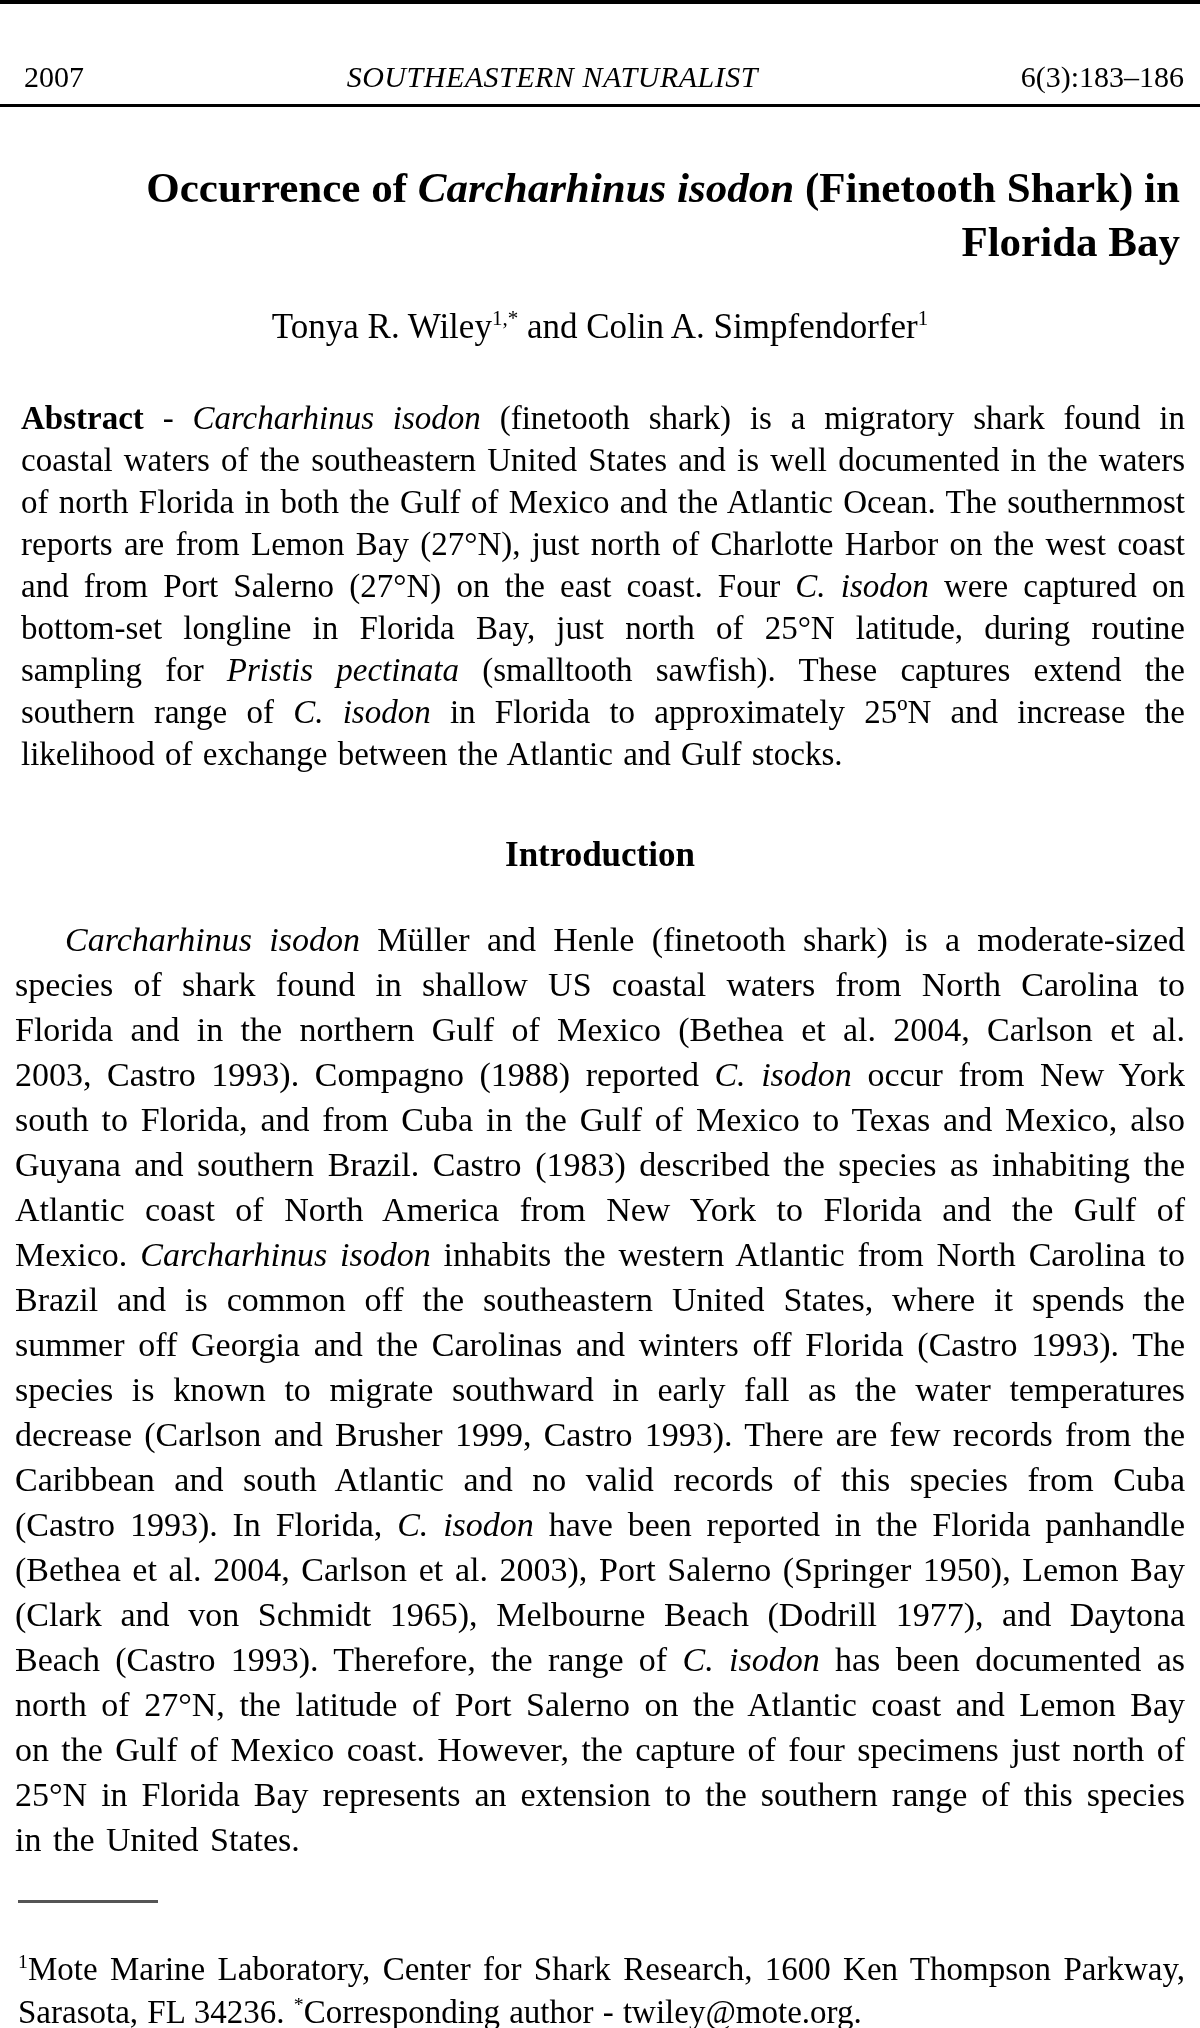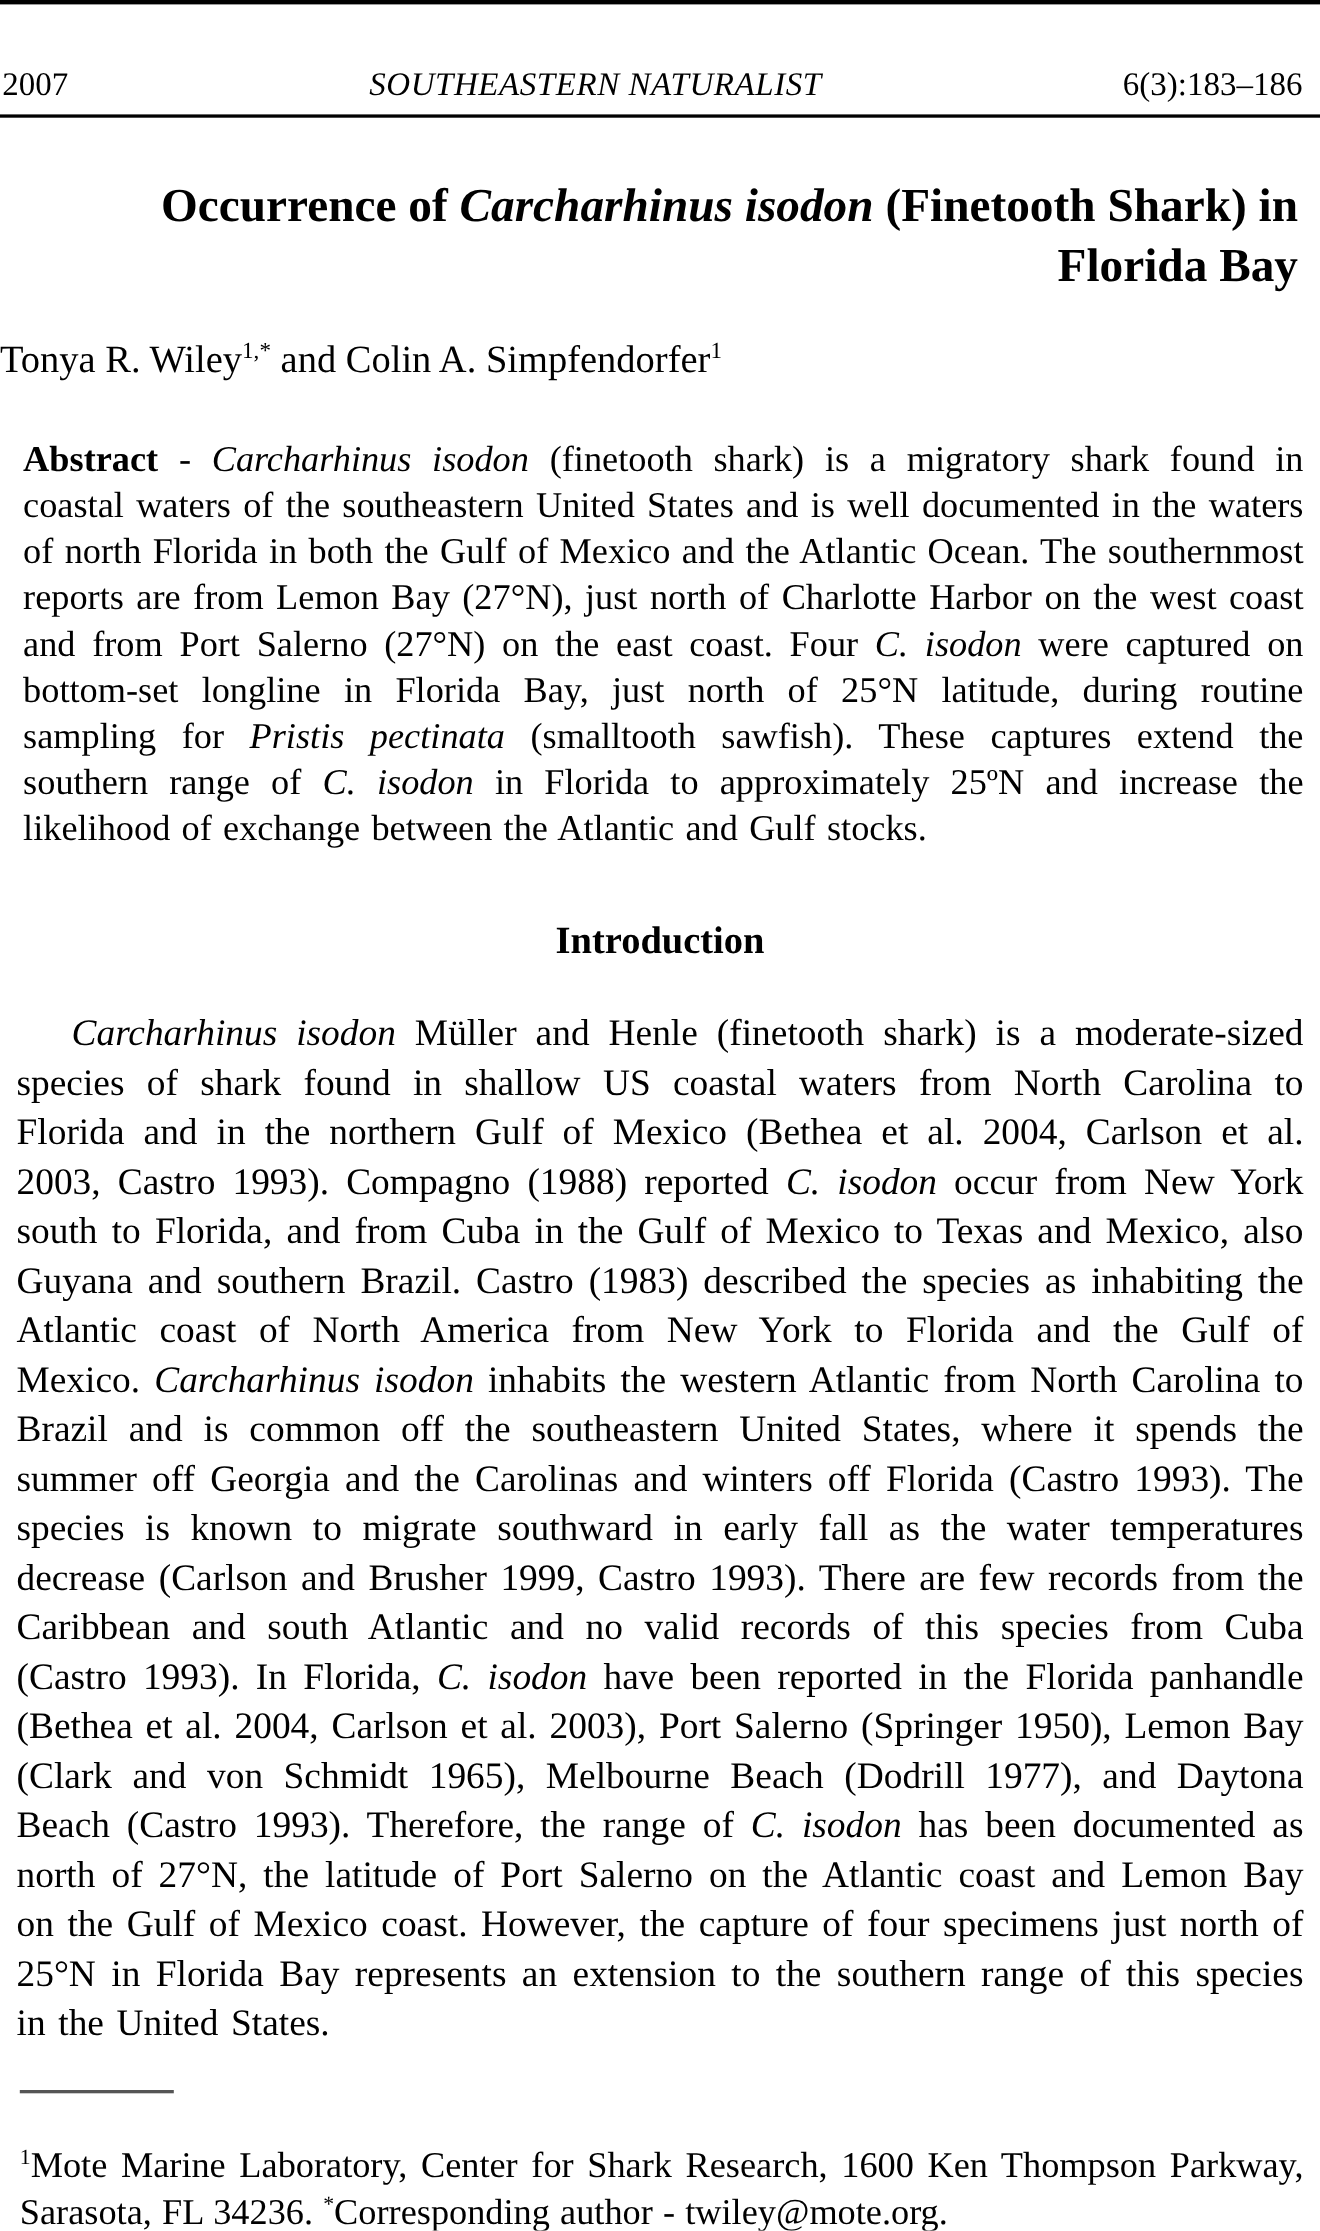--- a/index.html
+++ b/index.html
@@ -18,42 +18,42 @@
     overflow: hidden;
     box-sizing: border-box;
   }
   
   .running-head {
     display: flex;
     justify-content: space-between;
     align-items: baseline;
     border-top: 4px solid #000;
     border-bottom: 3px solid #000;
-    padding: 13px 16px 11px 2px;
+    padding: 13px 16px 11px 24px;
     font-size: 30px;
     line-height: 32px;
   }
   .running-head .journal {
     font-style: italic;
     letter-spacing: 0.5px;
     margin-top: 44px;
   }
   
   .title {
     margin: 54px 20px 0 20px;
     text-align: right;
     font-size: 43px;
     line-height: 54px;
     font-weight: bold;
     letter-spacing: 0px;
   }
   
   .authors {
     margin-top: 38px;
-    text-align: left;
+    text-align: center;
     font-size: 35px;
     line-height: 40px;
   }
   sup {
     font-size: 60%;
     line-height: 0;
     vertical-align: super;
   }
   
   .abstract {

